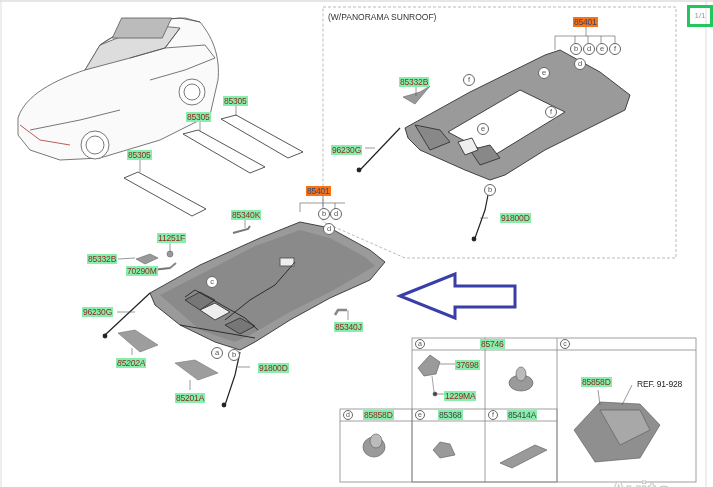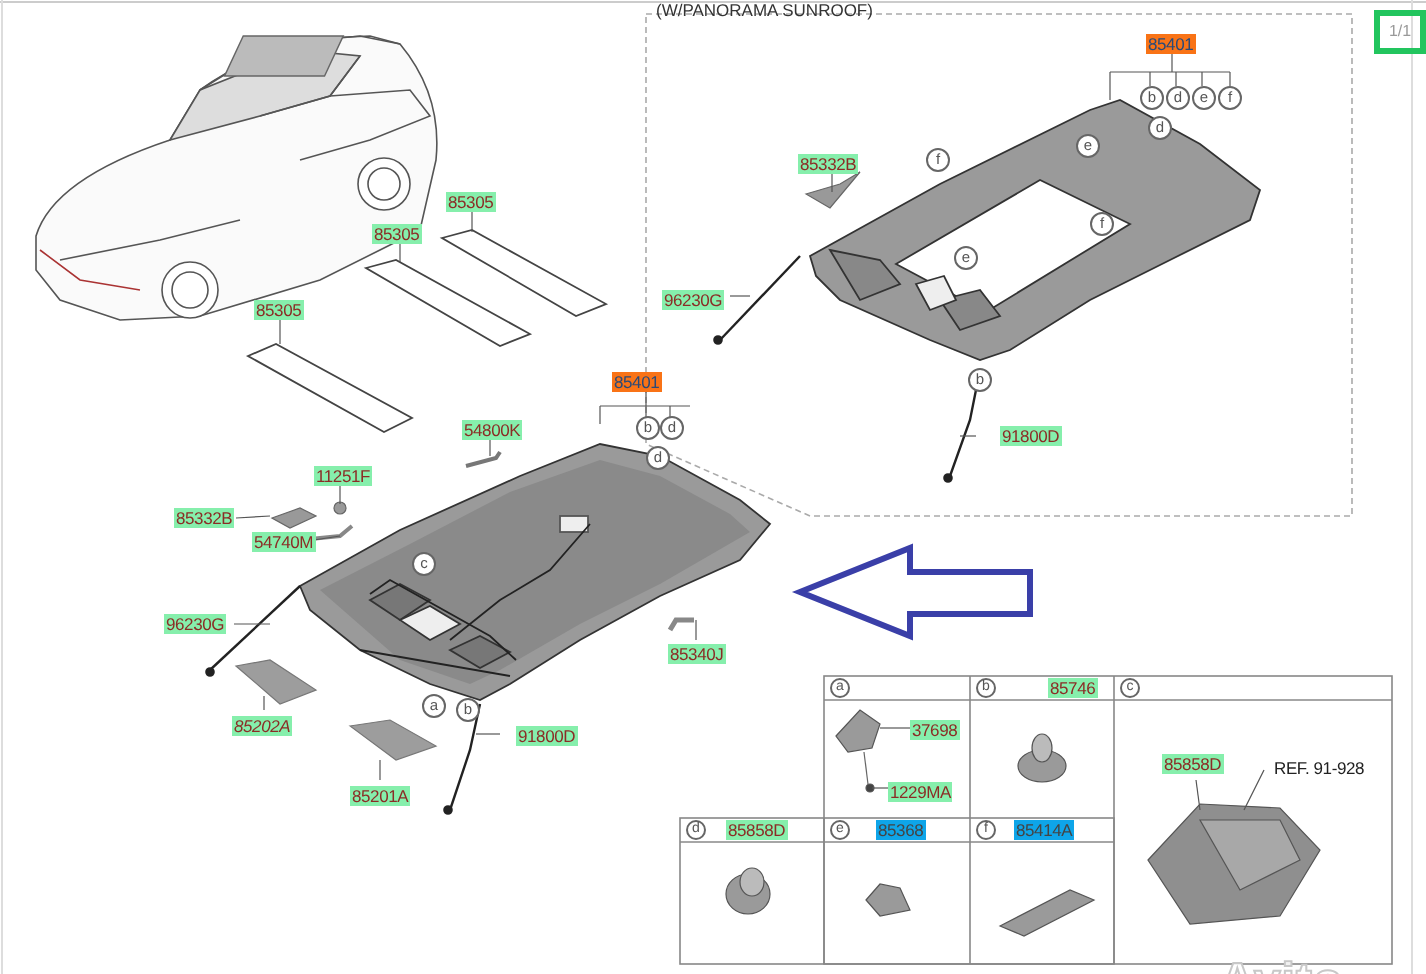--- a/index.html
+++ b/index.html
@@ -3,25 +3,25 @@
 <meta charset="utf-8">
 <style>
   html, body { margin:0; padding:0; background:#ffffff; }
   body { width:713px; height:487px; position:relative; overflow:hidden;
          font-family:"Liberation Sans", sans-serif; color:#333; }
   .frame { position:absolute; left:0; top:0; width:713px; height:487px; }
   .lbl { position:absolute; font-size:8.5px; line-height:10px; padding:0 1px;
          white-space:nowrap; letter-spacing:-0.2px; }
   .lbl.red { background:#86efac; color:#8b2c26; }
   .lbl.blue { background:#f97316; color:#2a4a78; }
-  .lbl.gray { background:#0ea5e9; color:#444; }
+  .lbl.gray { background:#86efac; color:#444; }
   .lbl.plain { color:#222; font-weight:bold; }
   .circ { position:absolute; width:10px; height:10px; border:1px solid #666; border-radius:50%;
           font-size:7.5px; line-height:10px; text-align:center; color:#555; background:#fff; }
-  .panorama-title { position:absolute; left:328px; top:0; font-size:8.5px; color:#333; }
+  .panorama-title { position:absolute; left:328px; top:12px; font-size:8.5px; color:#333; }
   .page-ind { position:absolute; left:687px; top:5px; width:20px; height:16px; border:3px solid #22c55e;
               font-size:8px; line-height:16px; text-align:center; color:#999; }
   .avito { position:absolute; left:610px; top:445px; font-size:24px; font-weight:bold;
            color:rgba(255,255,255,0.85); -webkit-text-stroke:1px #c8c8c8; letter-spacing:0.5px;margin-top:32px; }
 </style>
 </head>
 <body>
 
 <div class="frame">
 
@@ -167,44 +167,44 @@
   <span class="circ" style="left:463px;top:74px;">f</span>
   <span class="circ" style="left:538px;top:67px;">e</span>
   <span class="circ" style="left:545px;top:106px;">f</span>
   <span class="circ" style="left:477px;top:123px;">e</span>
   <span class="circ" style="left:484px;top:184px;">b</span>
 
   <span class="lbl red" style="left:223px;top:96px;">85305</span>
   <span class="lbl red" style="left:186px;top:112px;">85305</span>
   <span class="lbl red" style="left:127px;top:150px;">85305</span>
   <span class="lbl blue" style="left:306px;top:186px;">85401</span>
-  <span class="lbl red" style="left:231px;top:210px;">54800K</span>
+  <span class="lbl red" style="left:231px;top:210px;">85340K</span>
   <span class="lbl red" style="left:157px;top:233px;">11251F</span>
   <span class="lbl red" style="left:87px;top:254px;">85332B</span>
-  <span class="lbl red" style="left:126px;top:266px;">54740M</span>
+  <span class="lbl red" style="left:126px;top:266px;">70290M</span>
   <span class="lbl red" style="left:82px;top:307px;">96230G</span>
   <span class="lbl red" style="left:334px;top:322px;">85340J</span>
   <span class="lbl red" style="left:116px;top:358px;font-style:italic;">85202A</span>
   <span class="lbl red" style="left:175px;top:393px;">85201A</span>
   <span class="lbl red" style="left:258px;top:363px;">91800D</span>
 
   <span class="circ" style="left:318px;top:208px;">b</span>
   <span class="circ" style="left:330px;top:208px;">d</span>
   <span class="circ" style="left:323px;top:223px;">d</span>
   <span class="circ" style="left:206px;top:276px;">c</span>
   <span class="circ" style="left:211px;top:347px;">a</span>
   <span class="circ" style="left:228px;top:349px;">b</span>
 
   <div>
     <span class="circ" style="left:415px;top:339px;width:8px;height:8px;line-height:8px;font-size:7px;">a</span>
     <span class="lbl red" style="left:455px;top:360px;">37698</span>
     <span class="lbl red" style="left:444px;top:391px;">1229MA</span>
 
     <span class="circ" style="left:488px;top:339px;width:8px;height:8px;line-height:8px;font-size:7px;">b</span>
-    <span class="lbl red" style="left:524px;top:339px;">85746</span>
+    <span class="lbl red" style="left:480px;top:339px;">85746</span>
 
     <span class="circ" style="left:560px;top:339px;width:8px;height:8px;line-height:8px;font-size:7px;">c</span>
     <span class="lbl red" style="left:581px;top:377px;">85858D</span>
     <span class="lbl plain" style="left:636px;top:379px;font-weight:normal;color:#222;">REF. 91-928</span>
 
     <span class="circ" style="left:343px;top:410px;width:8px;height:8px;line-height:8px;font-size:7px;">d</span>
     <span class="lbl red" style="left:363px;top:410px;">85858D</span>
 
     <span class="circ" style="left:415px;top:410px;width:8px;height:8px;line-height:8px;font-size:7px;">e</span>
     <span class="lbl gray" style="left:438px;top:410px;">85368</span>

